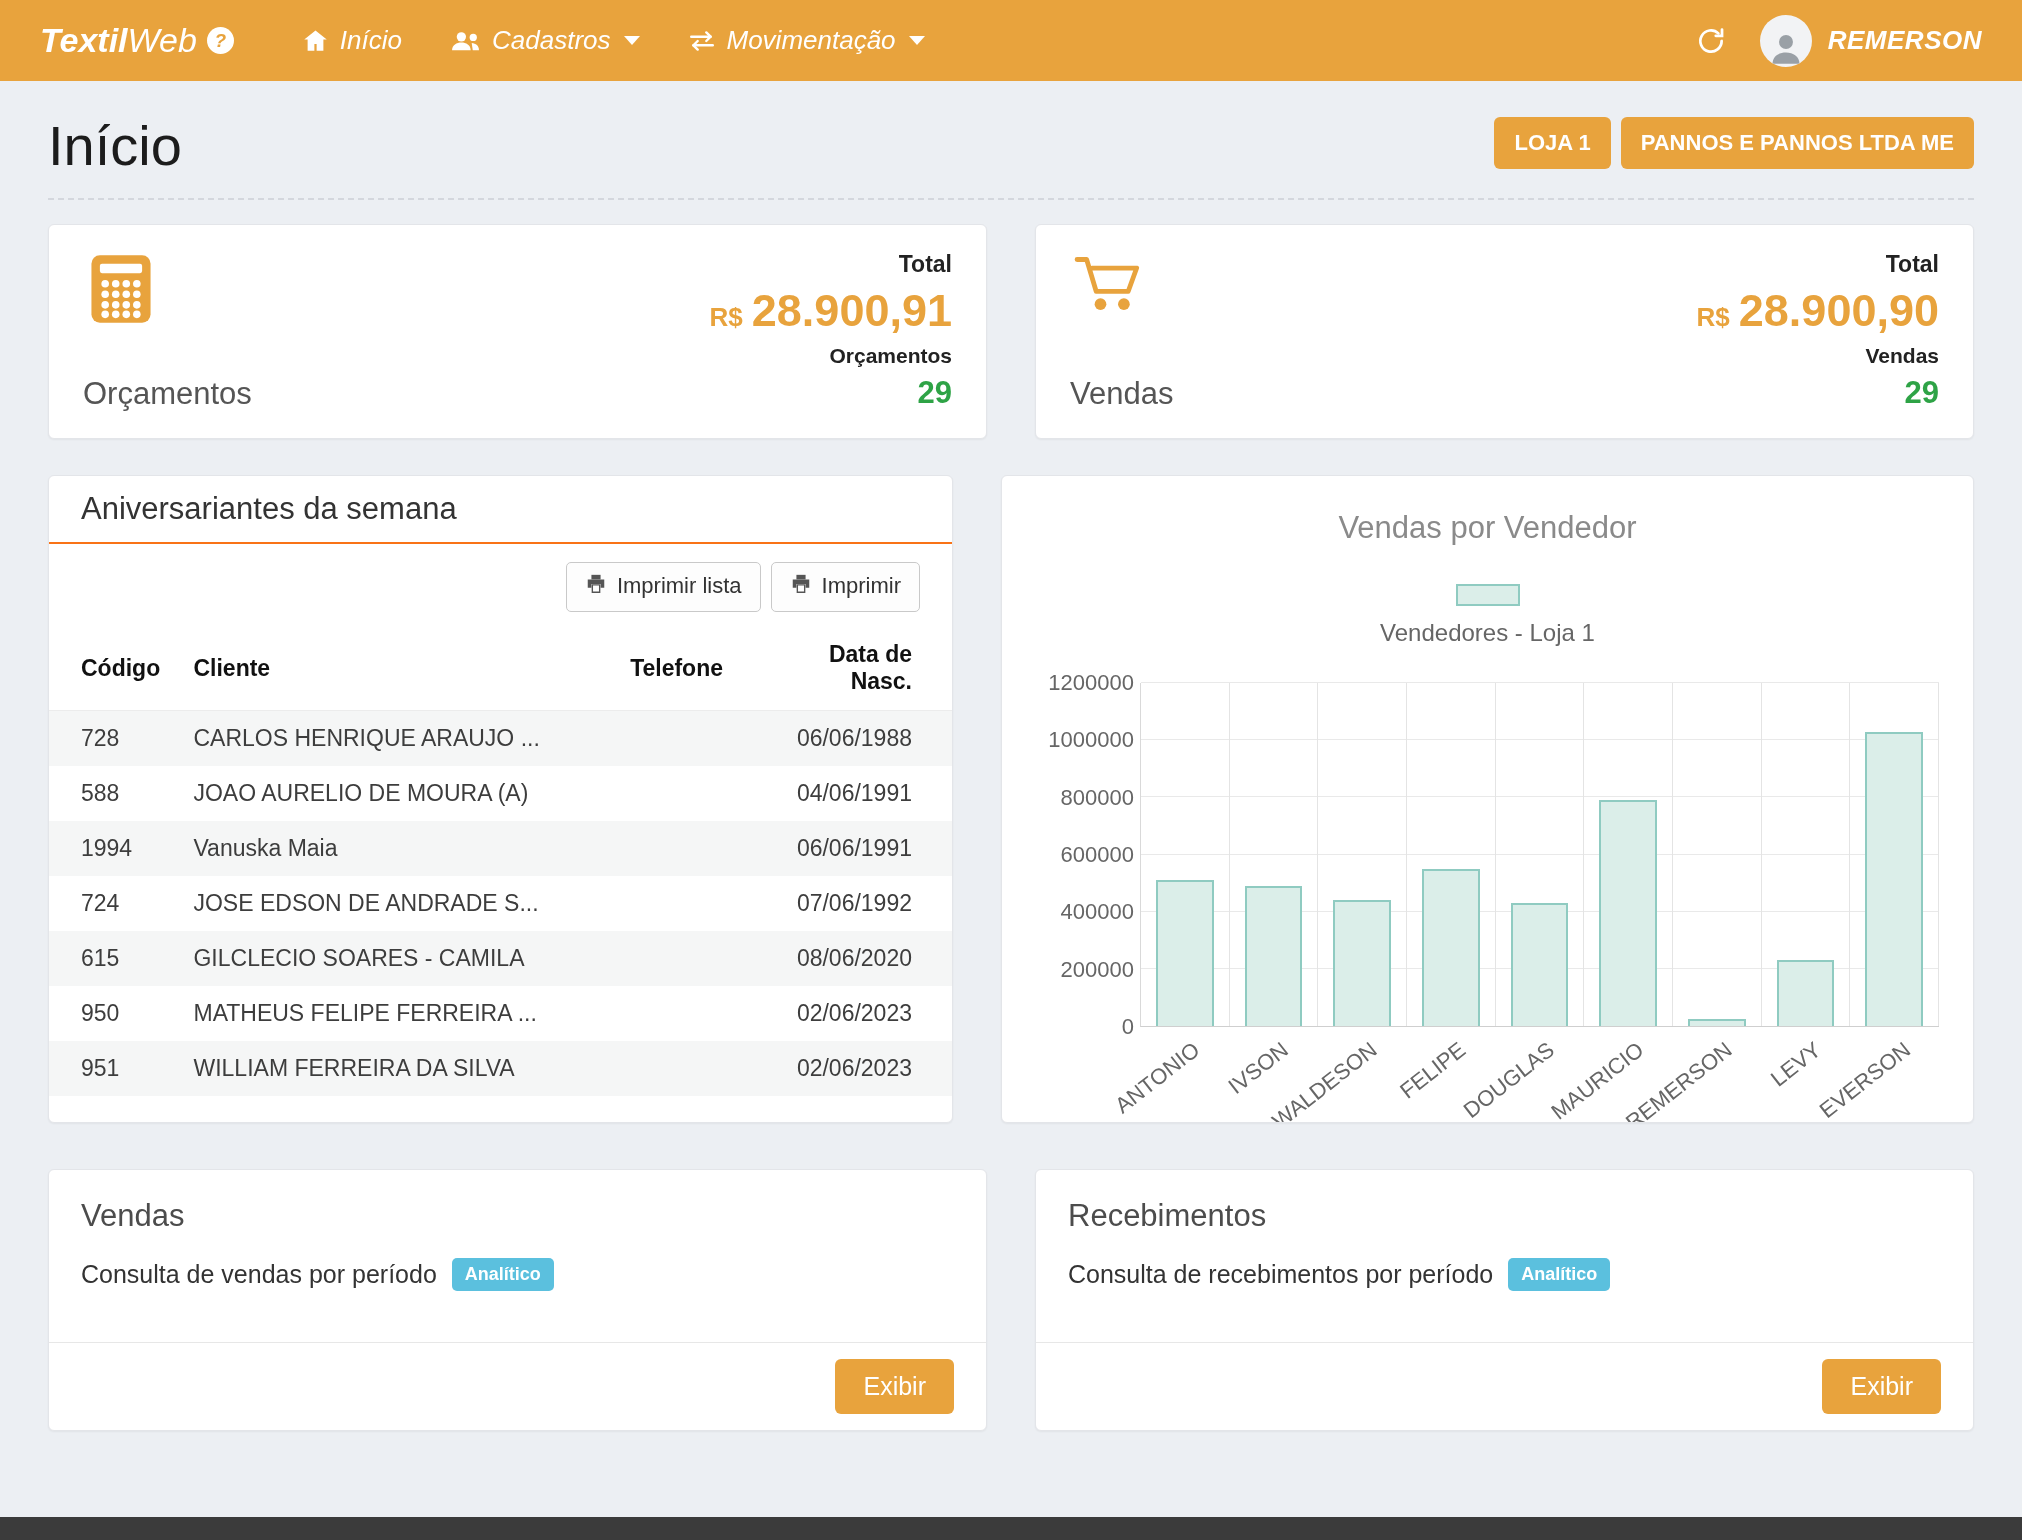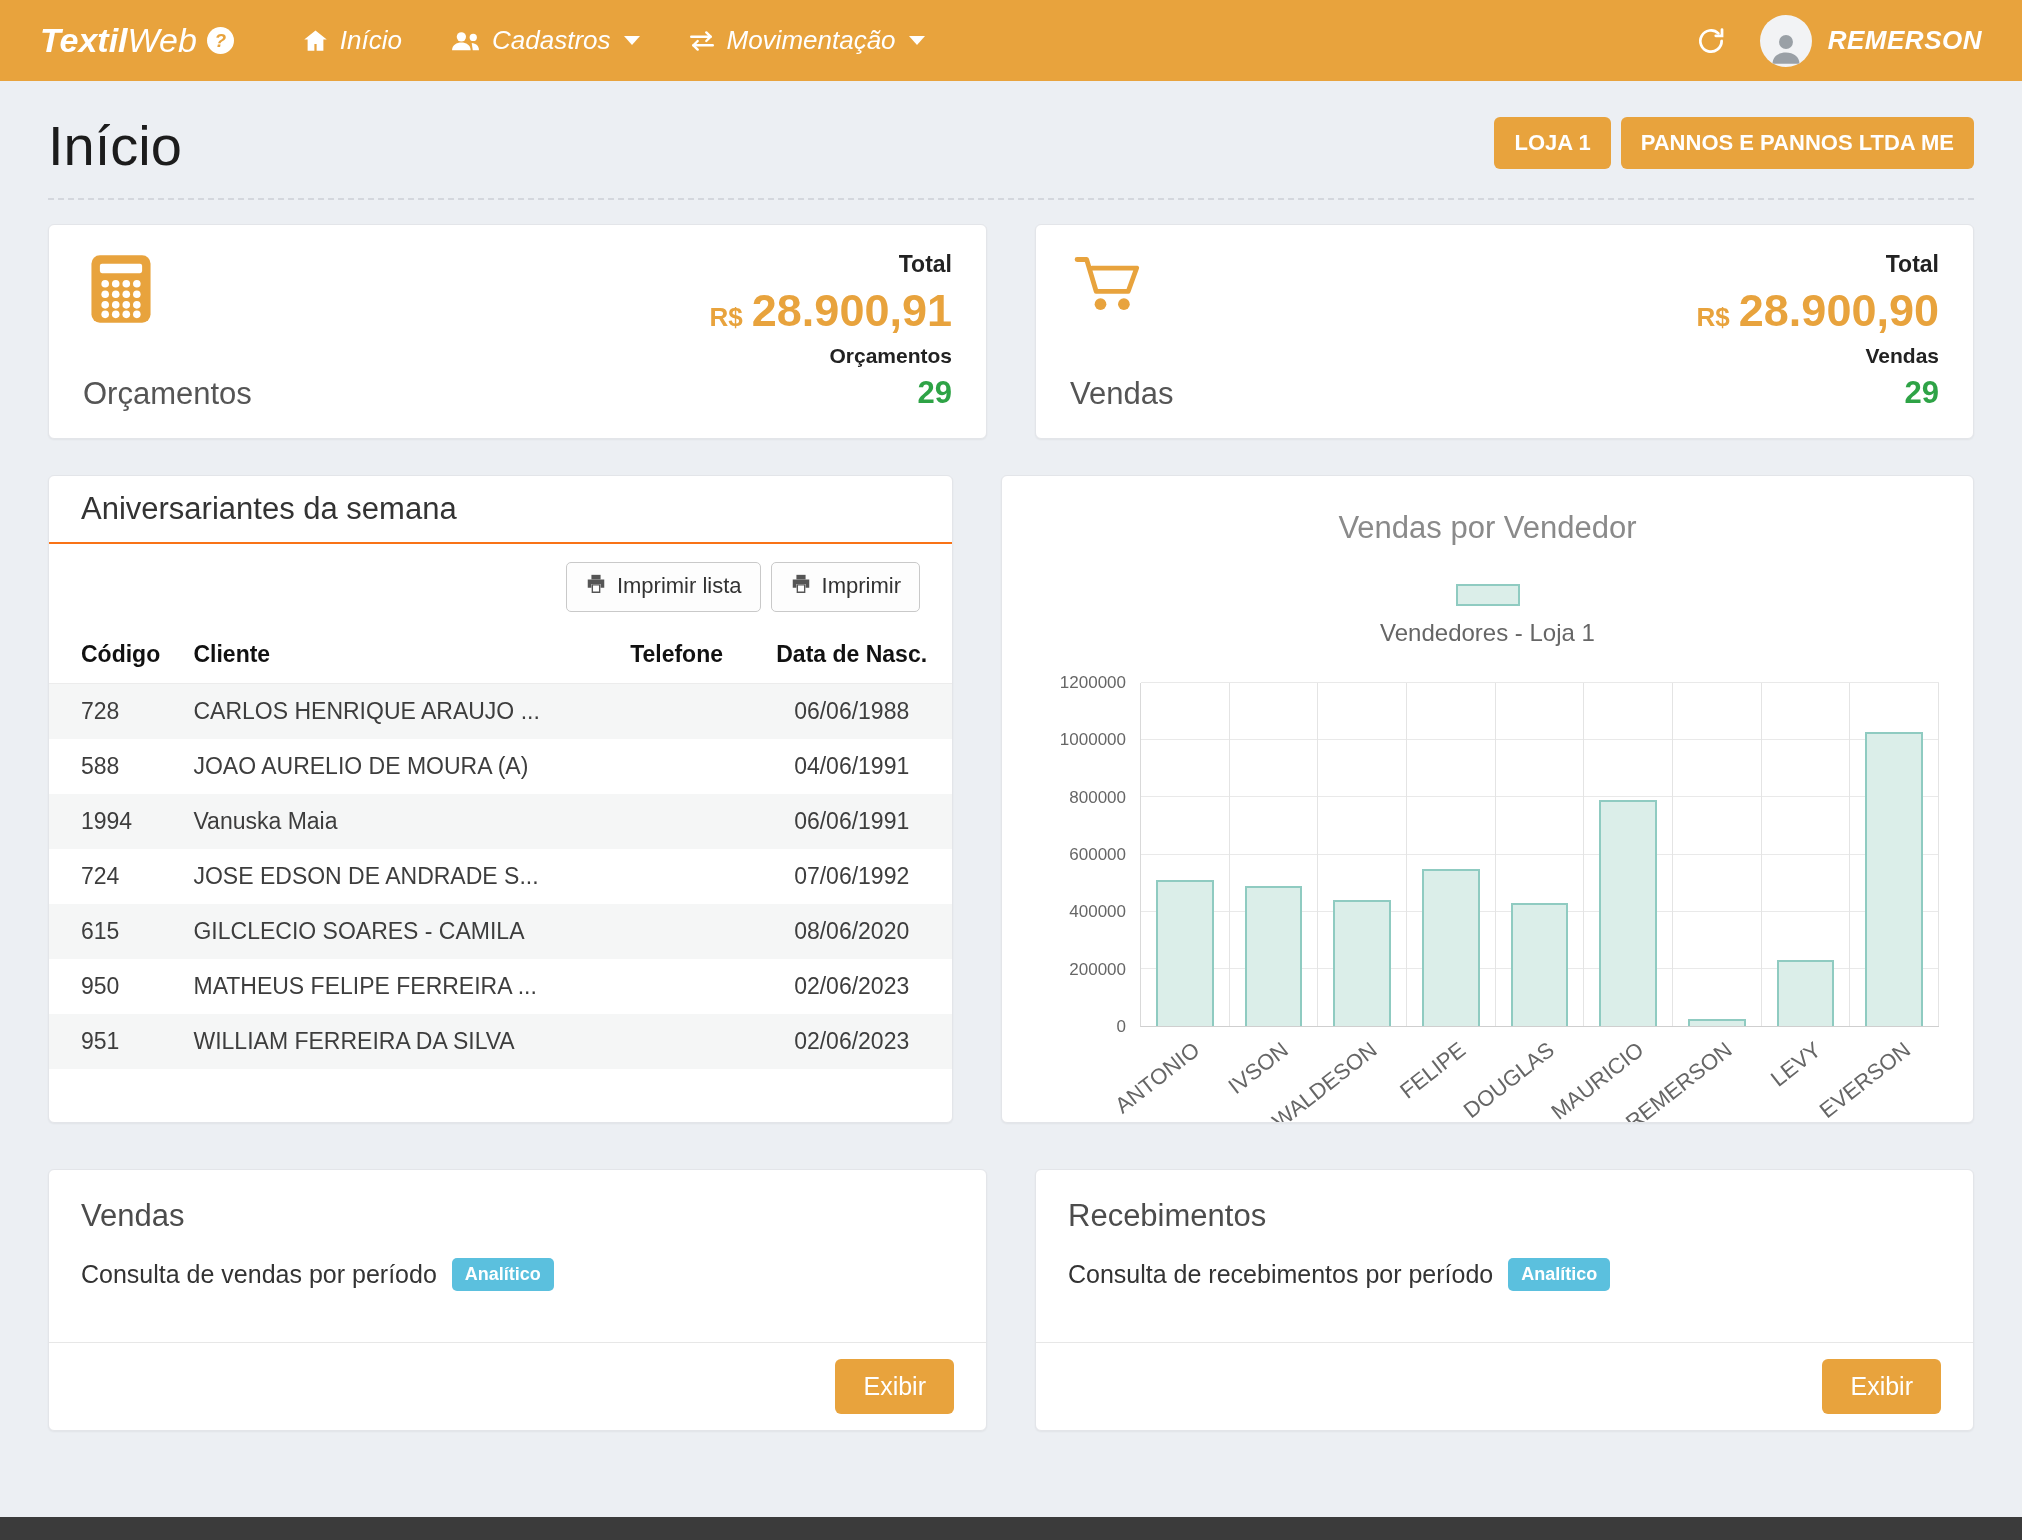--- a/index.html
+++ b/index.html
@@ -75,32 +75,32 @@
 
   .bday-header{padding:15px 32px;font-size:31px;color:#333;border-bottom:2px solid #f97316;}
   .bday-toolbar{display:flex;justify-content:flex-end;gap:10px;padding:18px 32px 16px;}
   .btn-print{display:flex;gap:10px;background:#fdfdfd;border:1px solid #c9c9c9;border-radius:5px;font-size:22px;color:#333;padding:10px 18px;font-family:inherit;}
 
   table.bday{width:100%;border-collapse:collapse;font-size:23px;color:#3d3d3d;table-layout:fixed;}
   .bday th{text-align:left;font-weight:700;padding:13px 0 15px;color:#111;border-bottom:1px solid #ececec;}
   .bday td{padding:14px 0;overflow:hidden;white-space:nowrap;text-overflow:ellipsis;}
   .bday th:nth-child(1),.bday td:nth-child(1){padding-left:32px;}
   .bday th:nth-child(3),.bday td:nth-child(3){text-align:center;}
-  .bday th:nth-child(4),.bday td:nth-child(4){text-align:center;padding-right:20px;}
+  .bday th:nth-child(4),.bday td:nth-child(4){text-align:right;padding-right:40px;}
   .bday tbody tr:nth-child(odd){background:#f5f6f6;}
   .bday tbody tr.highlight{background:var(--hl-row);color:#fff;}
 
   
   .chart-card{padding:28px 34px;display:flex;flex-direction:column;}
   .chart-title{text-align:center;font-size:31px;color:#8a8a8a;margin-top:6px;}
   .chart-legend{display:flex;justify-content:center;align-items:center;gap:13px;margin-top:38px;font-size:24px;color:#666;flex-direction:column;}
   .legend-swatch{width:64px;height:22px;background:var(--bar-fill);border:2px solid var(--bar-border);}
   .chart-body{display:flex;margin-top:36px;align-items:flex-start;}
   .yaxis{width:104px;position:relative;height:344px;flex:0 0 auto;}
-  .ytick{position:absolute;right:14px;transform:translateY(50%);font-size:17px;color:#666;}
+  .ytick{position:absolute;right:6px;transform:translateY(50%);font-size:22px;color:#666;}
   .plot-col{flex:1;min-width:0;}
   .plot{position:relative;height:344px;border-left:1px solid #d9d9d9;border-bottom:1px solid #cfcfcf;display:flex;}
   .hgrid{position:absolute;left:0;right:0;height:1px;background:#e9e9e9;}
   .slot{flex:1;position:relative;border-right:1px solid #e4e4e4;}
   .bar{position:absolute;left:17%;width:66%;bottom:0;background:var(--bar-fill);border:2px solid var(--bar-border);border-bottom:none;}
   .xlabels{display:flex;height:100px;}
   .xslot{flex:1;position:relative;}
   .xlabel{position:absolute;top:10px;right:45%;transform:rotate(-38deg);transform-origin:top right;font-size:22px;color:#666;white-space:nowrap;}
 
   

